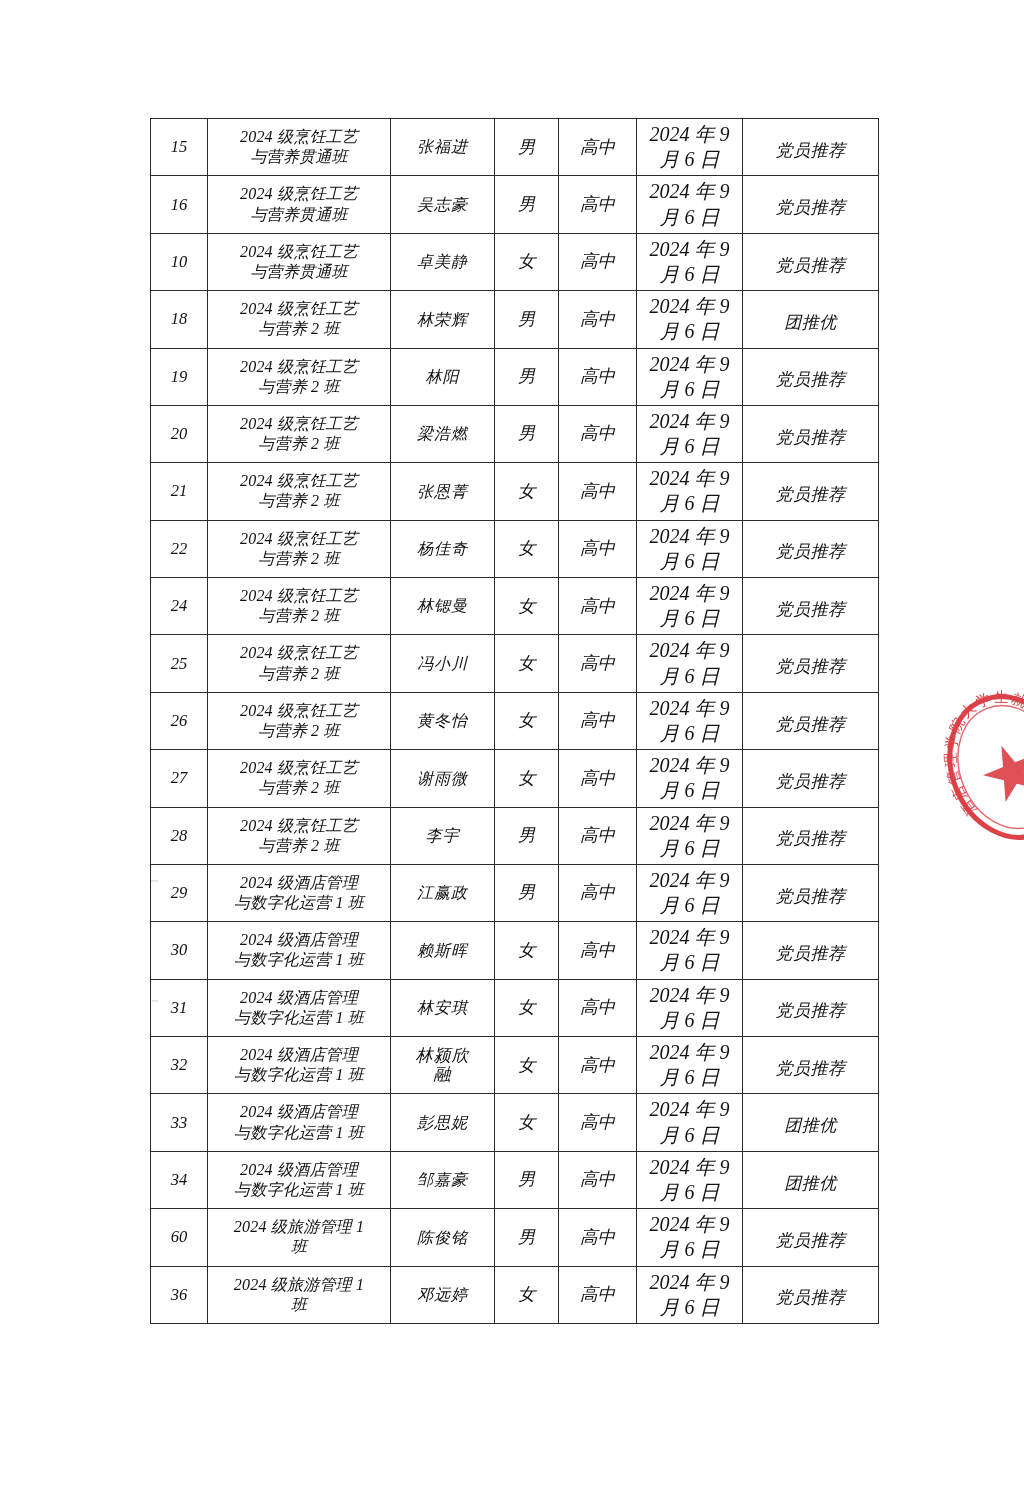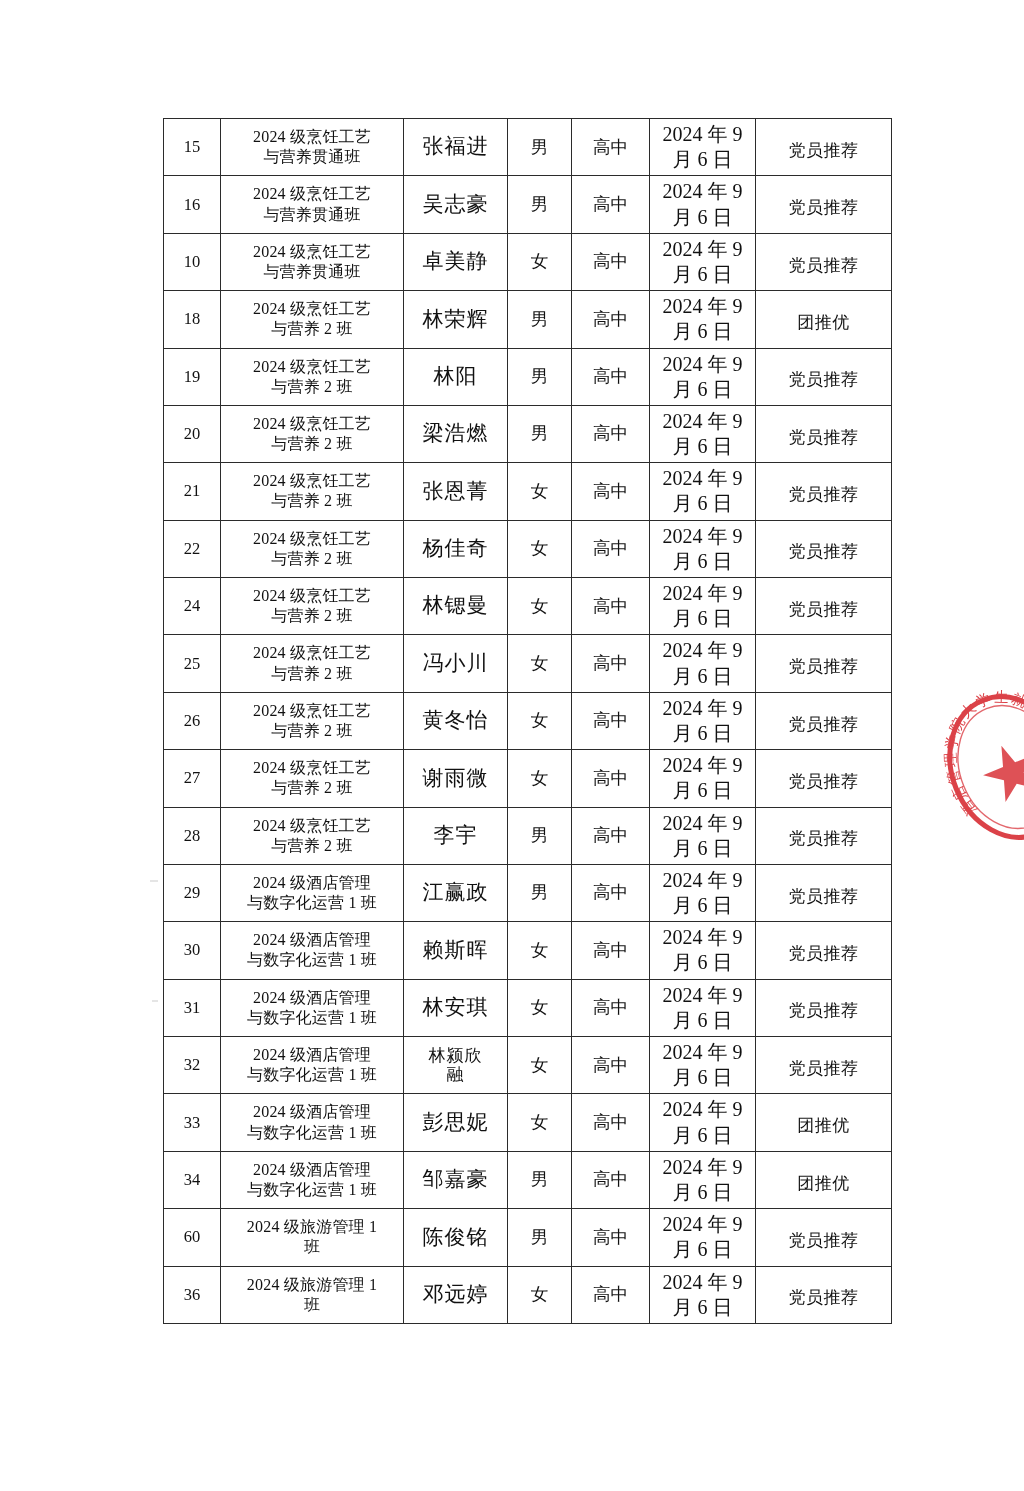--- a/index.html
+++ b/index.html
@@ -13,23 +13,24 @@
     position: relative;
     font-family: "Liberation Serif", "DejaVu Serif", serif;
     overflow: hidden;
   }
   .page {
     position: absolute;
     inset: 0;
   }
   .table-wrap {
     position: absolute;
-    left: 163px;
+    left: 150px;
     top: 118px;
     width: 728px;
+    font-style: italic;
   }
   table.roster {
     border-collapse: collapse;
     width: 728px;
     table-layout: fixed;
   }
   table.roster td {
     border: 1px solid #2b2b2b;
     text-align: center;
     vertical-align: middle;
@@ -47,21 +48,21 @@
   col.c-edu   { width: 78px; }
   col.c-date  { width: 106px; }
   col.c-src   { width: 136px; }
 
   .cls {
     font-size: 16px;
     line-height: 1.26;
     letter-spacing: 0.2px;
   }
   .nm {
-    font-size: 21px;
+    font-size: 16px;
     letter-spacing: 1px;
   }
   .sx, .edu {
     font-size: 17.5px;
   }
   .dt {
     font-size: 20px;
     line-height: 1.26;
   }
   .src {

